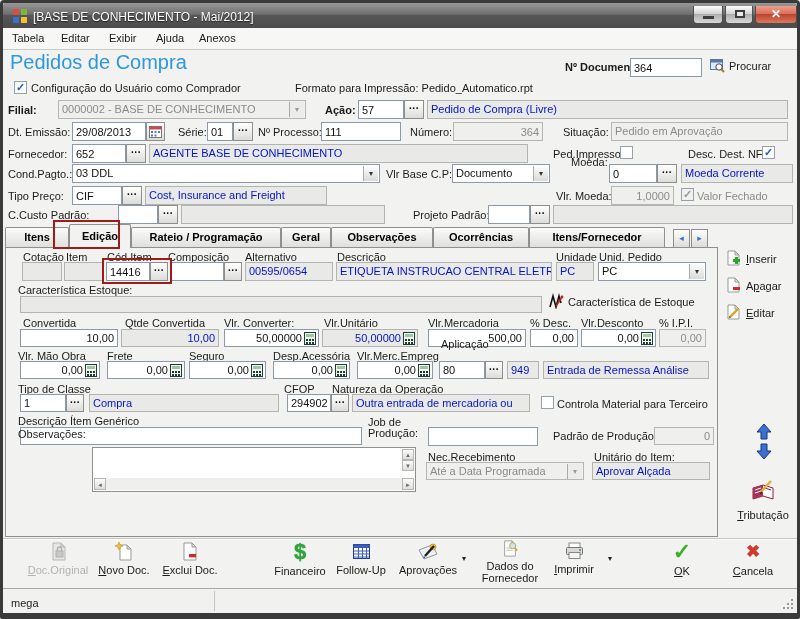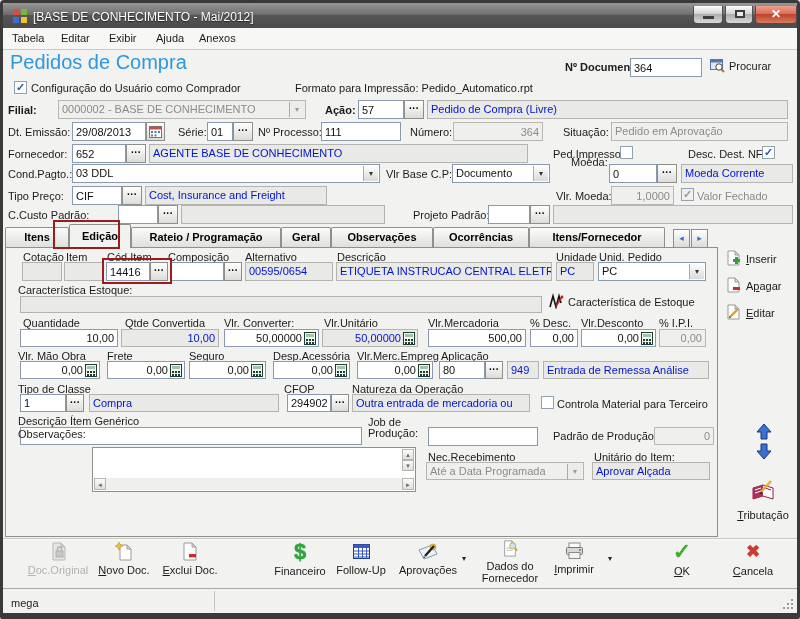--- a/index.html
+++ b/index.html
@@ -217,21 +217,21 @@
   <div class="fld ro" style="left:20px;top:296px;width:522px;height:17px;"></div>
   <div style="position:absolute;left:548px;top:291px;width:160px;height:22px;cursor:pointer;">
     <svg width="16" height="16" viewBox="0 0 16 16" style="position:absolute;left:0;top:2px;">
         <path d="M2 14 L5 3 L8 14 L11 3 L13 10" stroke="#111" stroke-width="1.6" fill="none"></path>
         <line x1="14" y1="4" x2="8" y2="13" stroke="#c22222" stroke-width="1.6"></line>
         <circle cx="14" cy="4" r="1.4" fill="#c22222"></circle>
       </svg>
     <span class="lbl" style="left:20px;top:5px;">Característica de Estoque</span>
   </div>
 
-  <div class="lbl" style="left:23px;top:317px;">Quantidade</div>
+  <div class="lbl" style="left:23px;top:317px;">Convertida</div>
   <div class="lbl" style="left:125px;top:317px;">Qtde Convertida</div>
   <div class="lbl" style="left:224px;top:317px;">Vlr. Converter:</div>
   <div class="lbl" style="left:324px;top:317px;">Vlr.Unitário</div>
   <div class="lbl" style="left:428px;top:317px;">Vlr.Mercadoria</div>
   <div class="lbl" style="left:530px;top:317px;">% Desc.</div>
   <div class="lbl" style="left:581px;top:317px;">Vlr.Desconto</div>
   <div class="lbl" style="left:659px;top:317px;">% I.P.I.</div>
 
   <input class="fld in num" style="left: 20px; top: 329px; width: 98px; height: 18px;" value="10,00">
   <div class="fld ro num" style="left:121px;top:329px;width:98px;height:18px;">10,00</div>
@@ -273,21 +273,21 @@
           <rect x="8" y="10" width="2" height="2"></rect>
         </g>
       </svg></div>
   <div class="fld dis num" style="left:659px;top:329px;width:47px;height:18px;">0,00</div>
 
   <div class="lbl" style="left:18px;top:350px;">Vlr. Mão Obra</div>
   <div class="lbl" style="left:107px;top:350px;">Frete</div>
   <div class="lbl" style="left:189px;top:350px;">Seguro</div>
   <div class="lbl" style="left:273px;top:350px;">Desp.Acessória</div>
   <div class="lbl" style="left:357px;top:350px;">Vlr.Merc.Empreg</div>
-  <div class="lbl" style="left:441px;top:350px;">Aplicação</div>
+  <div class="lbl" style="left:441px;top:338px;">Aplicação</div>
 
   <div class="fld in num calcf" style="left:20px;top:361px;width:80px;height:18px;"><span>0,00</span><svg width="12" height="13" viewBox="0 0 12 13">
         <rect x="0.5" y="0.5" width="11" height="12" fill="#f4f8f4" stroke="#1d3d2d"></rect>
         <rect x="2" y="2" width="8" height="3" fill="#9fc4a8"></rect>
         <g fill="#1d3d2d">
           <rect x="2" y="7" width="2" height="2"></rect>
           <rect x="5" y="7" width="2" height="2"></rect>
           <rect x="8" y="7" width="2" height="2"></rect>
           <rect x="2" y="10" width="2" height="2"></rect>
           <rect x="5" y="10" width="2" height="2"></rect>
@@ -342,21 +342,21 @@
           <rect x="8" y="10" width="2" height="2"></rect>
         </g>
       </svg></div>
   <input class="fld in" style="left: 439px; top: 361px; width: 46px; height: 18px;" value="80">
   <span class="dots" style="left:485px;top:361px;width:18px;height:18px;">···</span>
   <div class="fld ro" style="left:507px;top:361px;width:32px;height:18px;">949</div>
   <div class="fld ro" style="left:543px;top:361px;width:166px;height:18px;">Entrada de Remessa Análise</div>
 
   <div class="lbl" style="left:18px;top:383px;">Tipo de Classe</div>
   <div class="lbl" style="left:284px;top:383px;">CFOP</div>
-  <div class="lbl" style="left:352px;top:383px;">Natureza da Operação</div>
+  <div class="lbl" style="left:332px;top:383px;">Natureza da Operação</div>
   <input class="fld in" style="left: 20px; top: 394px; width: 46px; height: 18px;" value="1">
   <span class="dots" style="left:66px;top:394px;width:18px;height:18px;">···</span>
   <div class="fld ro" style="left:89px;top:394px;width:190px;height:18px;">Compra</div>
   <input class="fld in" style="left: 287px; top: 394px; width: 44px; height: 18px;" value="294902">
   <span class="dots" style="left:331px;top:394px;width:18px;height:18px;">···</span>
   <div class="fld ro" style="left:352px;top:394px;width:178px;height:18px;">Outra entrada de mercadoria ou</div>
   <span class="cb" style="left:541px;top:396px;"></span>
   <div class="lbl" style="left:557px;top:398px;">Controla Material para Terceiro</div>
 
   <div class="lbl" style="left:18px;top:415px;">Descrição Ítem Genérico</div>

